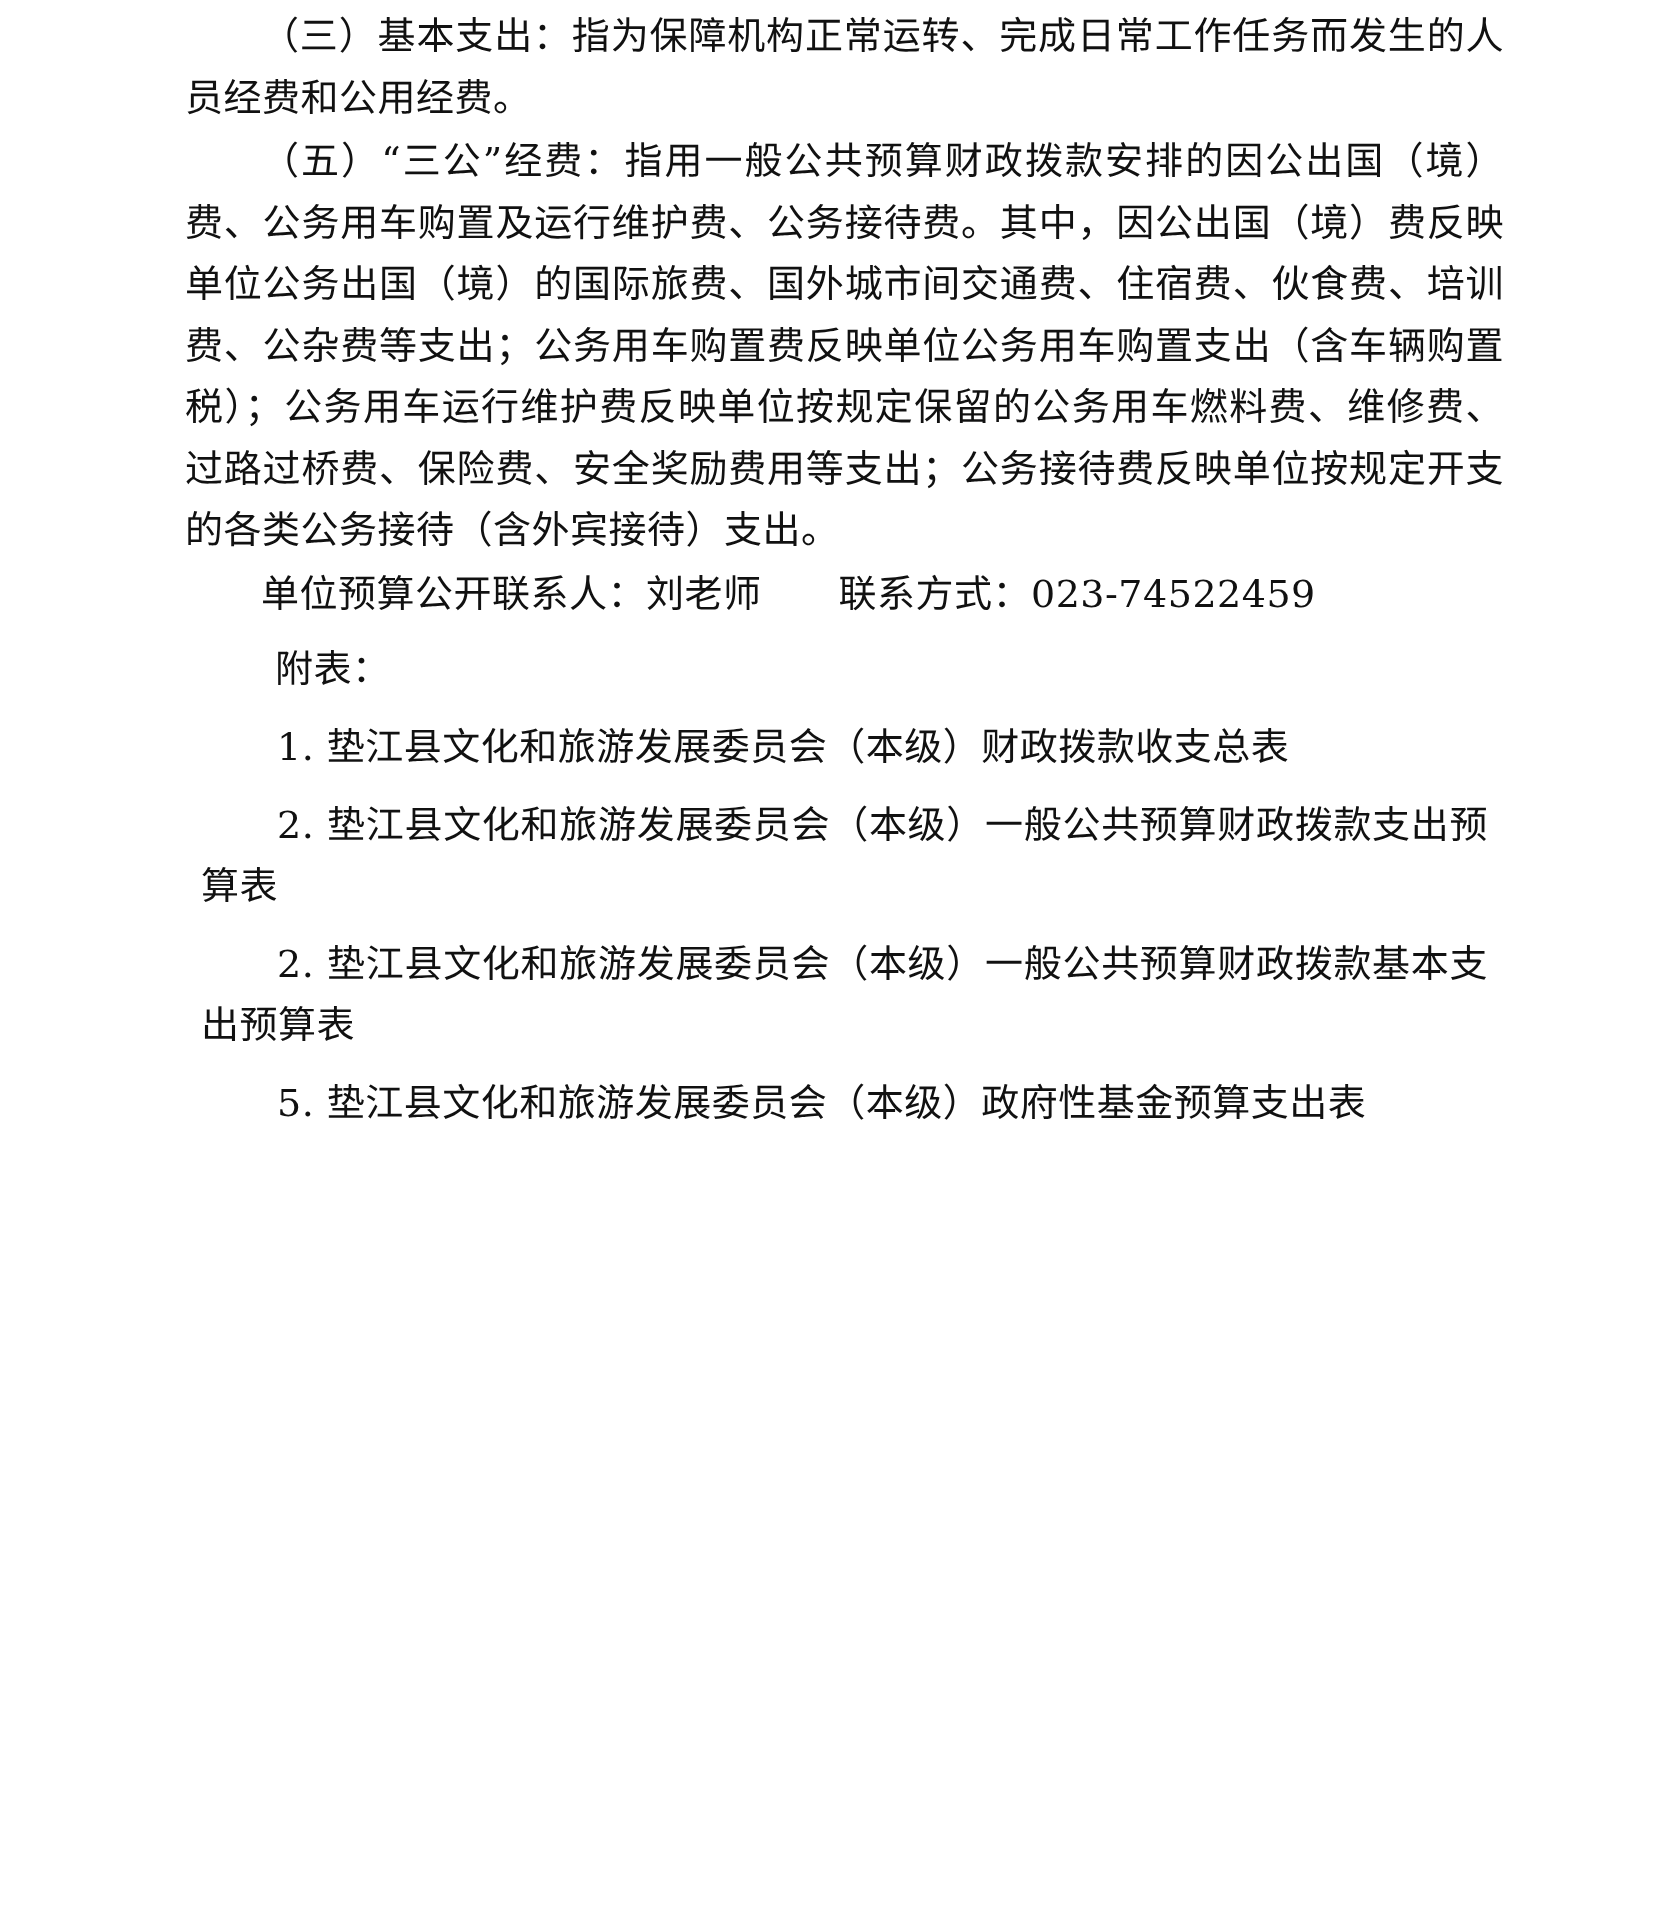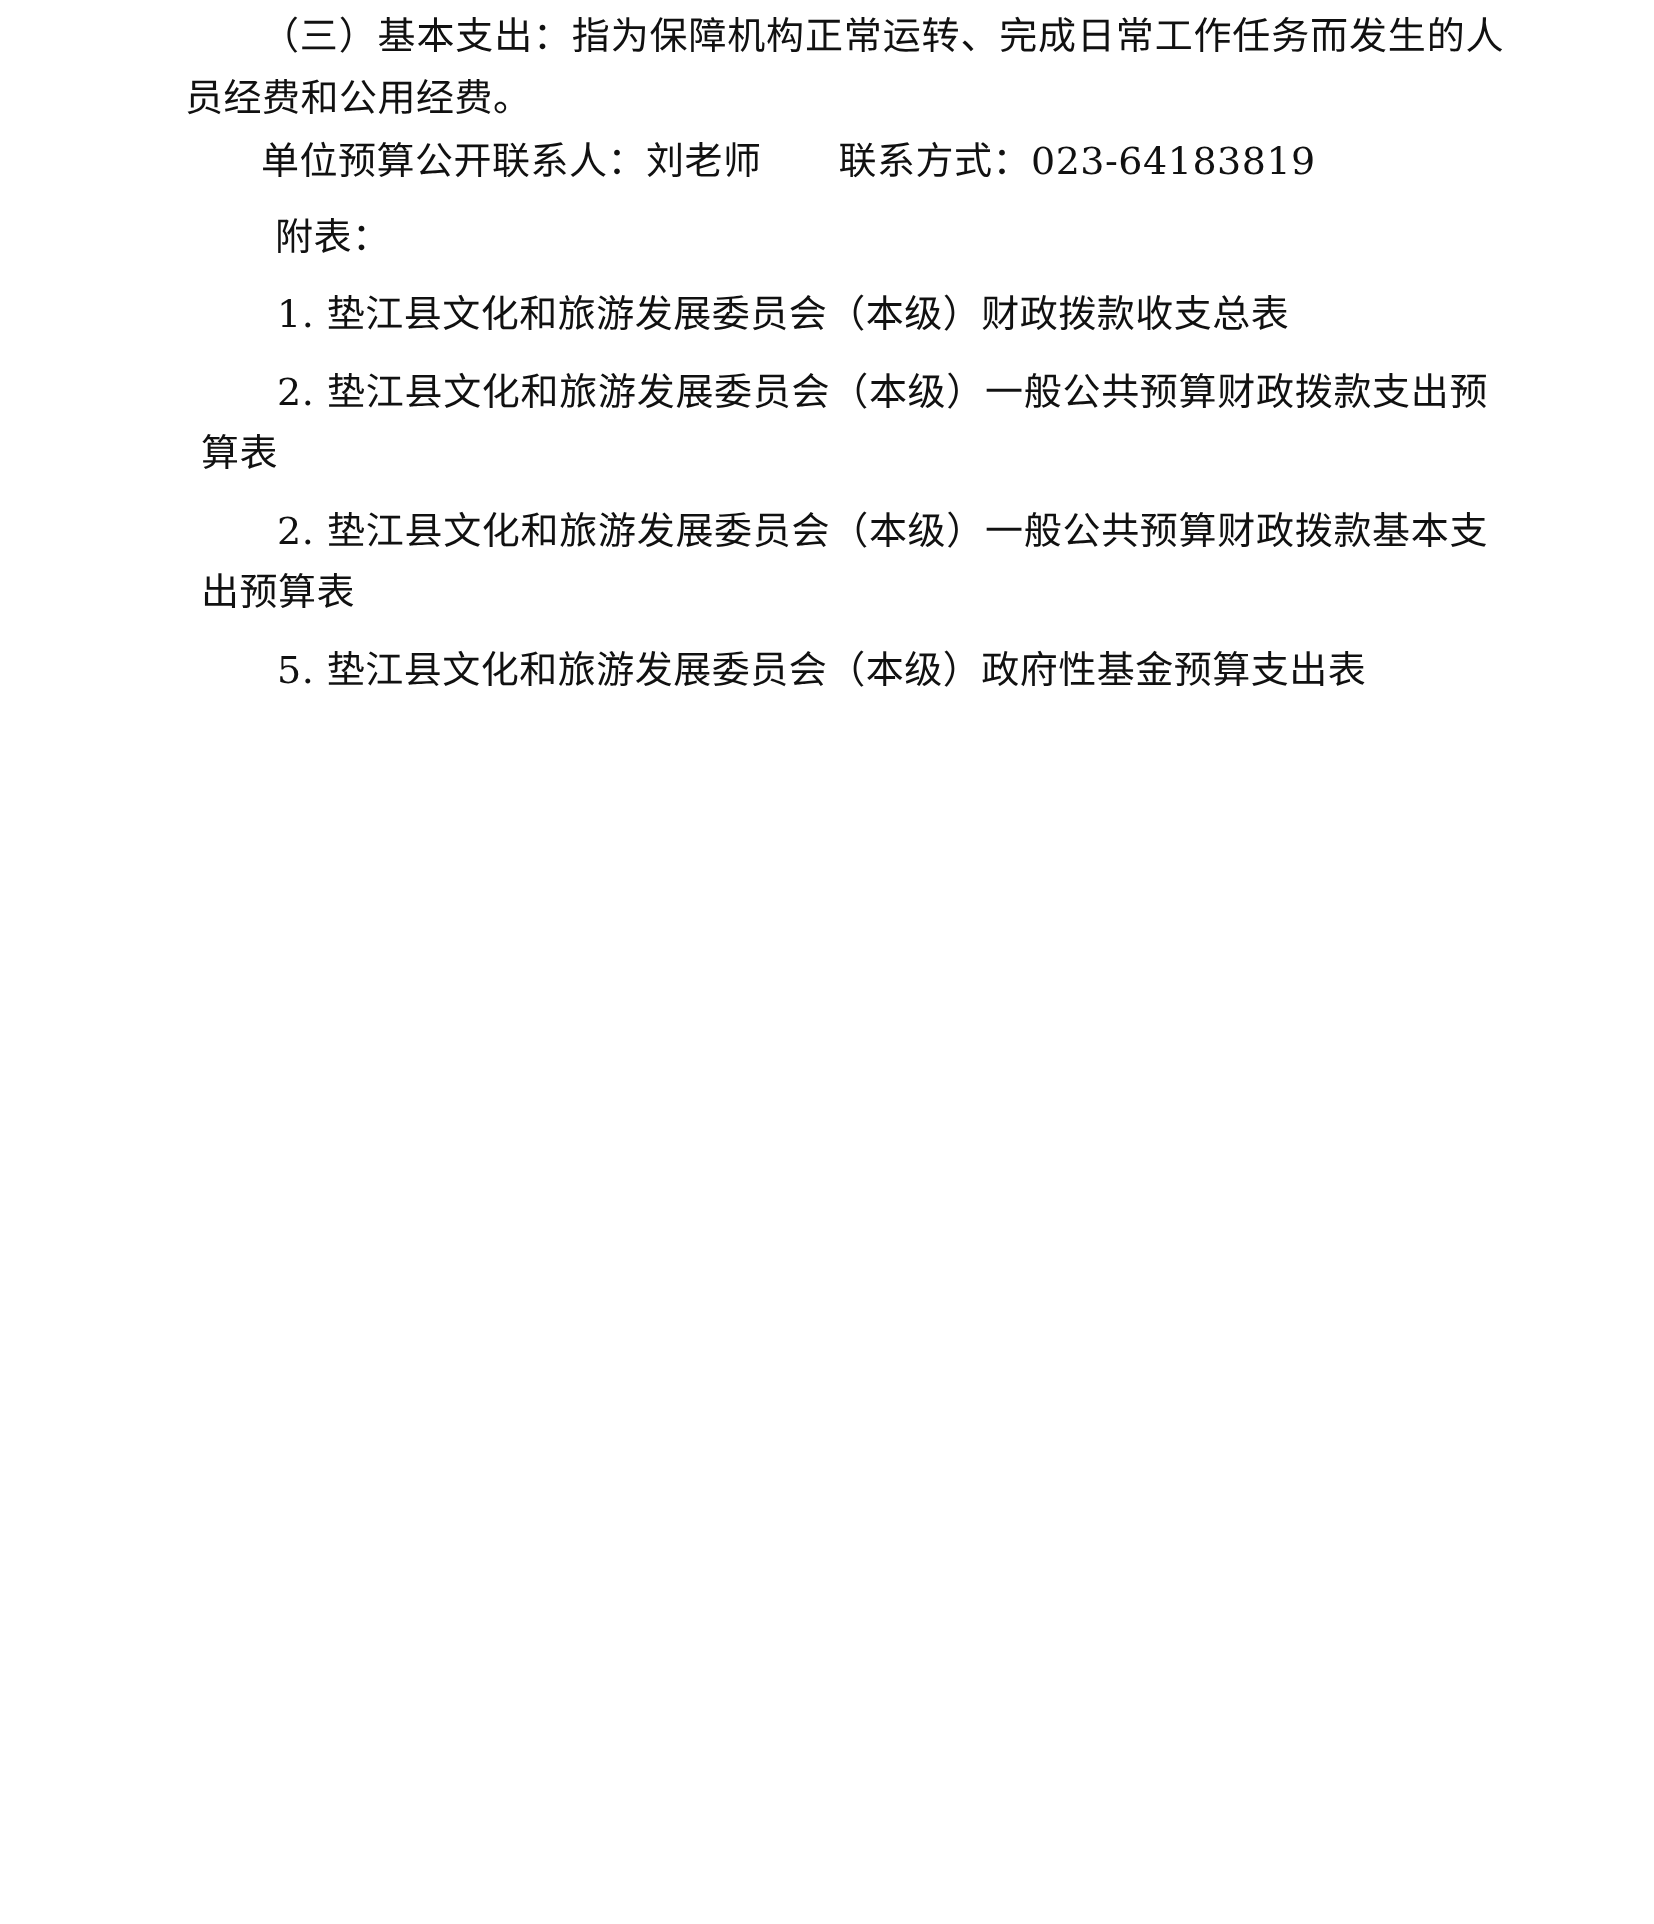--- a/index.html
+++ b/index.html
@@ -47,22 +47,23 @@
 </style>
 </head>
 <body>
 
 <div class="page">
   <div class="doc-body">
 
     <p class="para">（三）基本支出：指为保障机构正常运转、完成日常工作任务而发生的人员经费和公用经费。</p>
 
 
+    <p class="para">（五）“三公”经费：指用一般公共预算财政拨款安排的因公出国（境）费、公务用车购置及运行维护费、公务接待费。其中，因公出国（境）费反映单位公务出国（境）的国际旅费、国外城市间交通费、住宿费、伙食费、培训费、公杂费等支出；公务用车购置费反映单位公务用车购置支出（含车辆购置税）；公务用车运行维护费反映单位按规定保留的公务用车燃料费、维修费、过路过桥费、保险费、安全奖励费用等支出；公务接待费反映单位按规定开支的各类公务接待（含外宾接待）支出。</p>
 
-    <p class="contact-line">单位预算公开联系人：刘老师　　联系方式：023-64183819</p>
+    <p class="contact-line">单位预算公开联系人：刘老师　　联系方式：023-74522459</p>
 
     <p class="attach-label">附表：</p>
 
     <p class="list-item">1. 垫江县文化和旅游发展委员会（本级）财政拨款收支总表</p>
 
     <p class="list-item">2. 垫江县文化和旅游发展委员会（本级）一般公共预算财政拨款支出预算表</p>
 
     <p class="list-item">2. 垫江县文化和旅游发展委员会（本级）一般公共预算财政拨款基本支出预算表</p>
 
 

